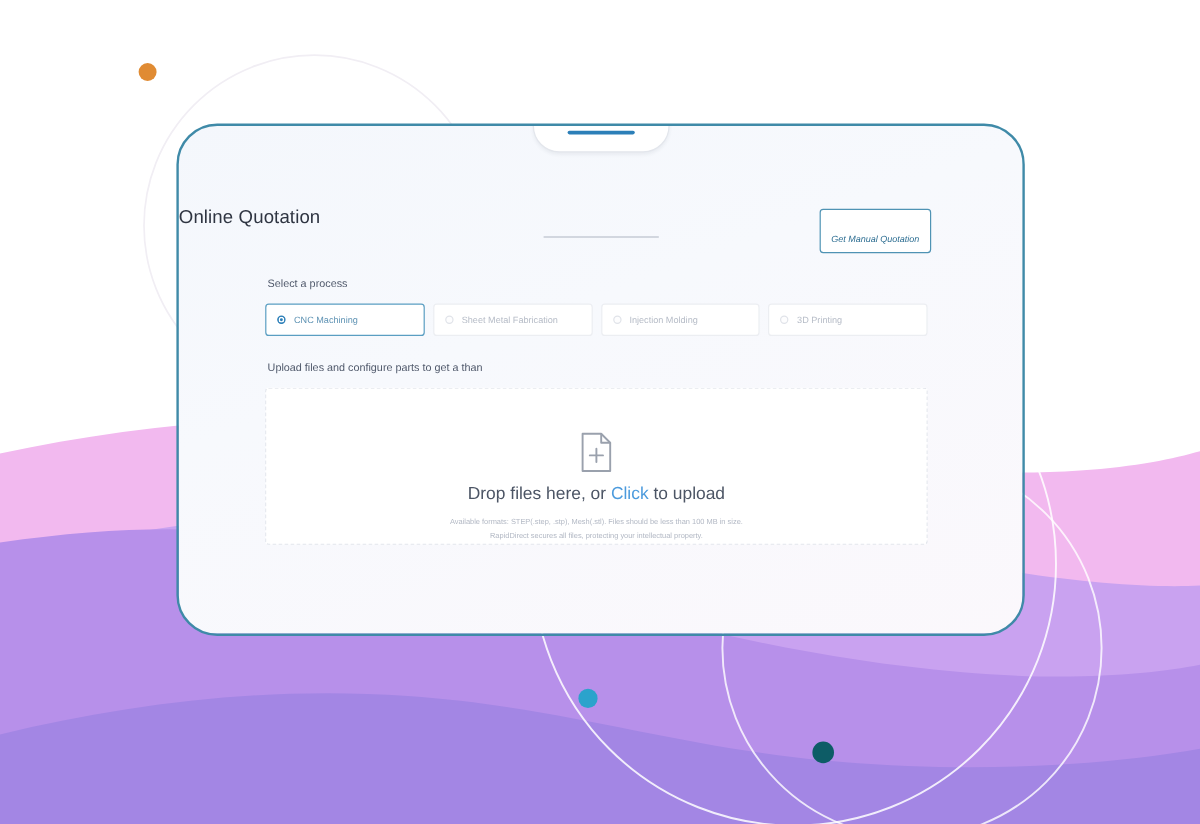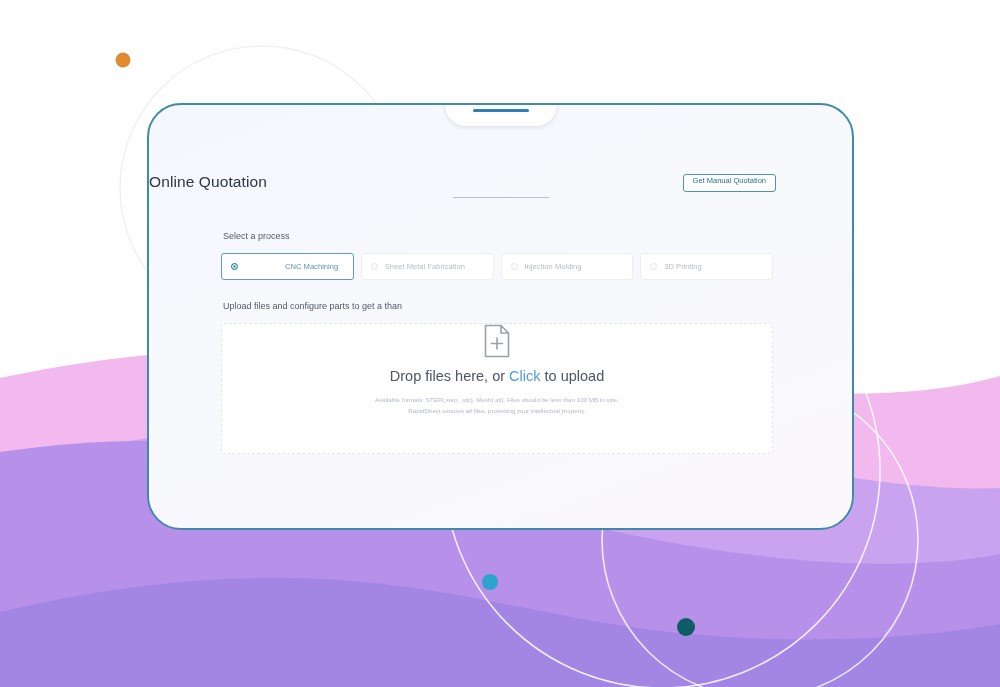--- a/index.html
+++ b/index.html
@@ -85,29 +85,30 @@
     transform: translateX(-50%);
     top: 24px;
     width: 96px;
     height: 1px;
     background: #b9c0cc;
   }
   #manual-quote-button {
     position: absolute;
     right: 76px;
     top: 1px;
-    padding: 2px 9px 6px;
+    padding: 21px 9px 6px;
     font-size: 7.5px;
     color: #2f6f93;
     background: #ffffff;
     border: 1px solid #4f93b4;
     border-radius: 3px;
     white-space: nowrap;
     cursor: pointer;
     line-height: 1;
+    font-style: italic;
   }
 
   
   .section-label {
     position: absolute;
     left: 74px;
     font-size: 9px;
     color: #50596b;
   }
   #process-label { top: 126px; text-align: center; }
@@ -152,38 +153,37 @@
     background: #2c7fb8;
     box-shadow: inset 0 0 0 1.3px #ffffff;
   }
   .process-tab-label {
     font-size: 7.6px;
     color: #b6bcc7;
     white-space: nowrap;
   }
   .process-tab.active .process-tab-label {
     color: #5f93b4;
-    margin-left: 40px;
   }
 
   
   #dropzone {
     position: absolute;
     left: 72px;
     top: 218px;
     width: 552px;
     height: 131px;
     border: 1px dashed #e4e7ed;
     border-radius: 3px;
     background: #ffffff;
     box-sizing: border-box;
     display: flex;
     flex-direction: column;
     align-items: center;
-    justify-content: flex-start;
+    justify-content: flex-end;
     cursor: pointer;
   }
   #upload-file-icon {
     margin-bottom: 10px;
   }
   #dropzone-headline {
     font-size: 14.5px;
     color: #4c5565;
     margin-bottom: 11px;
   }

